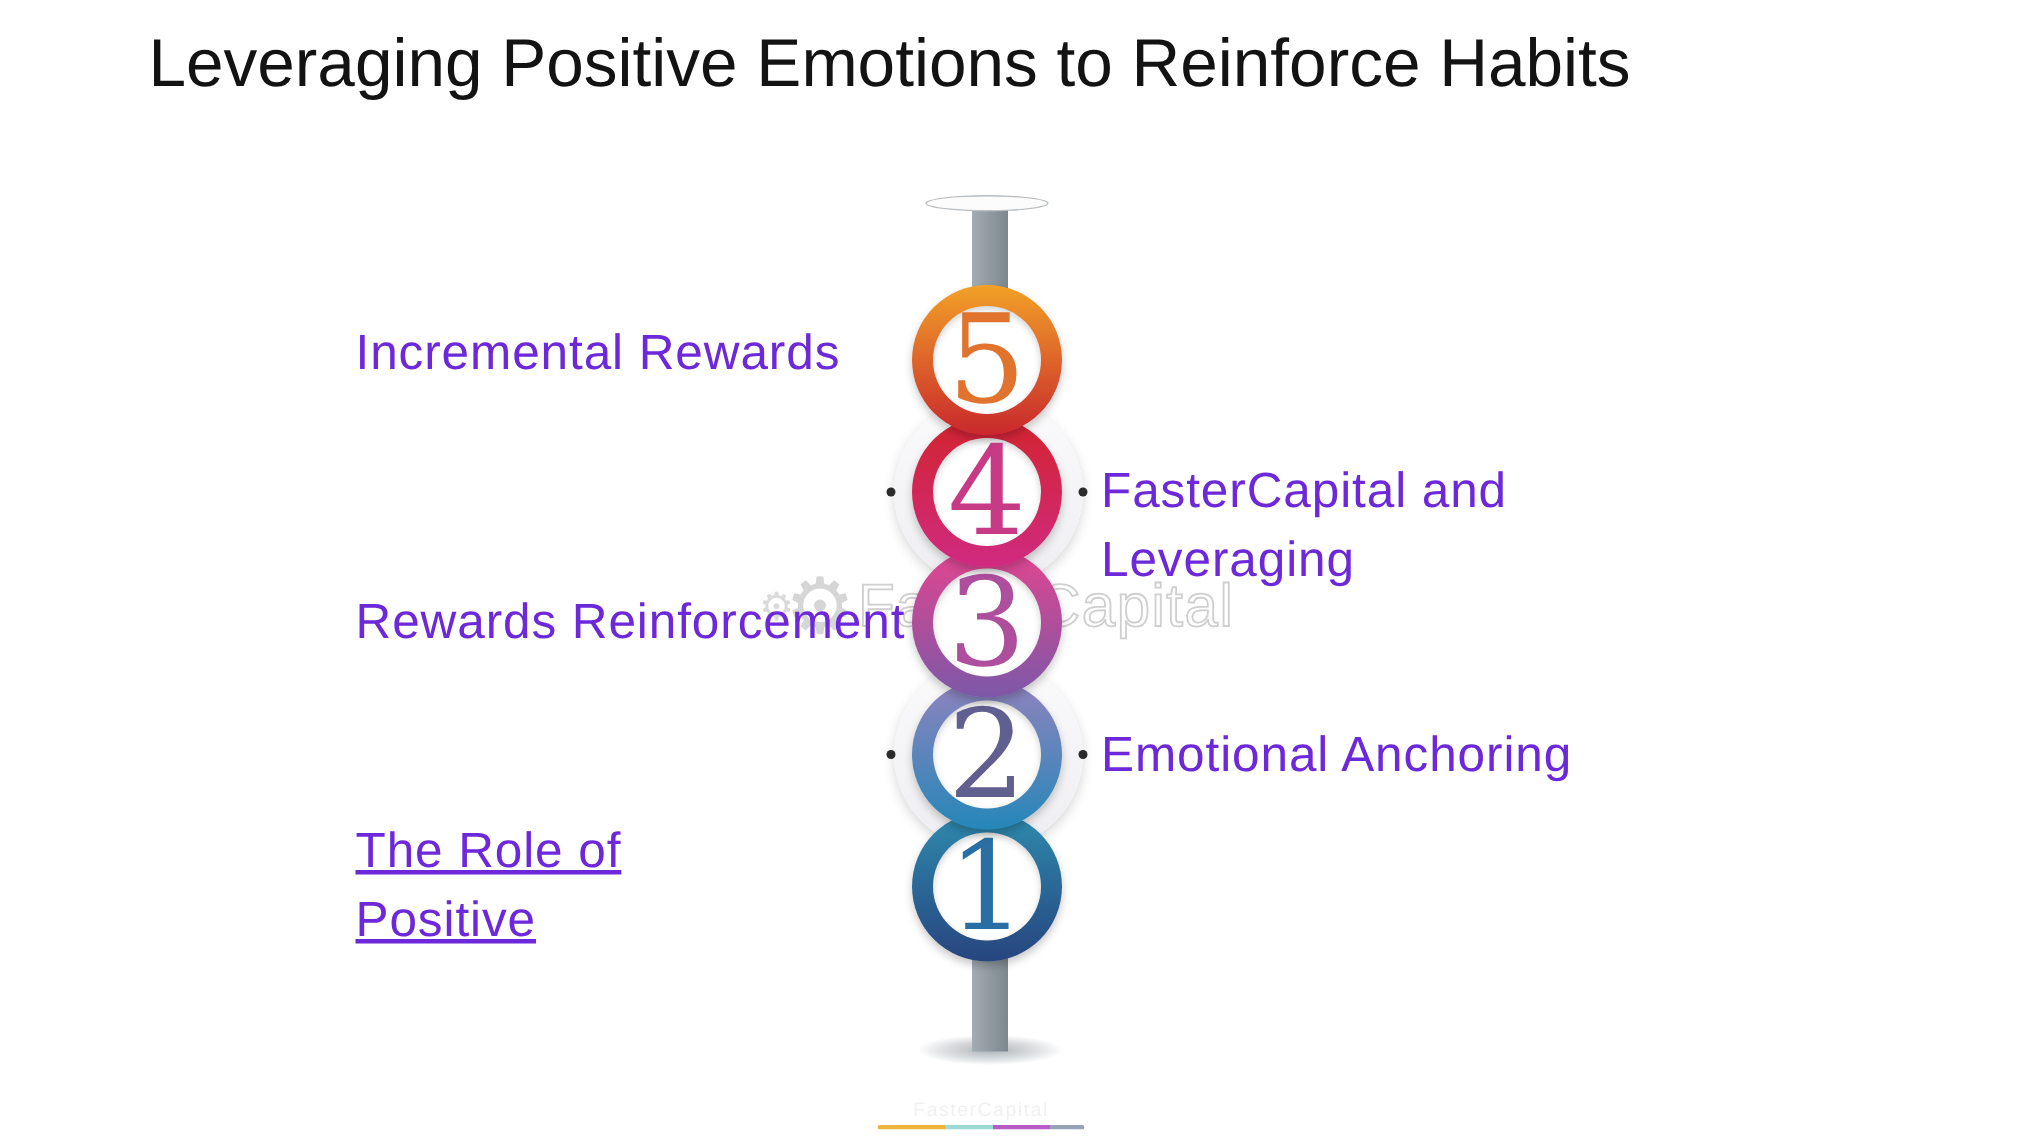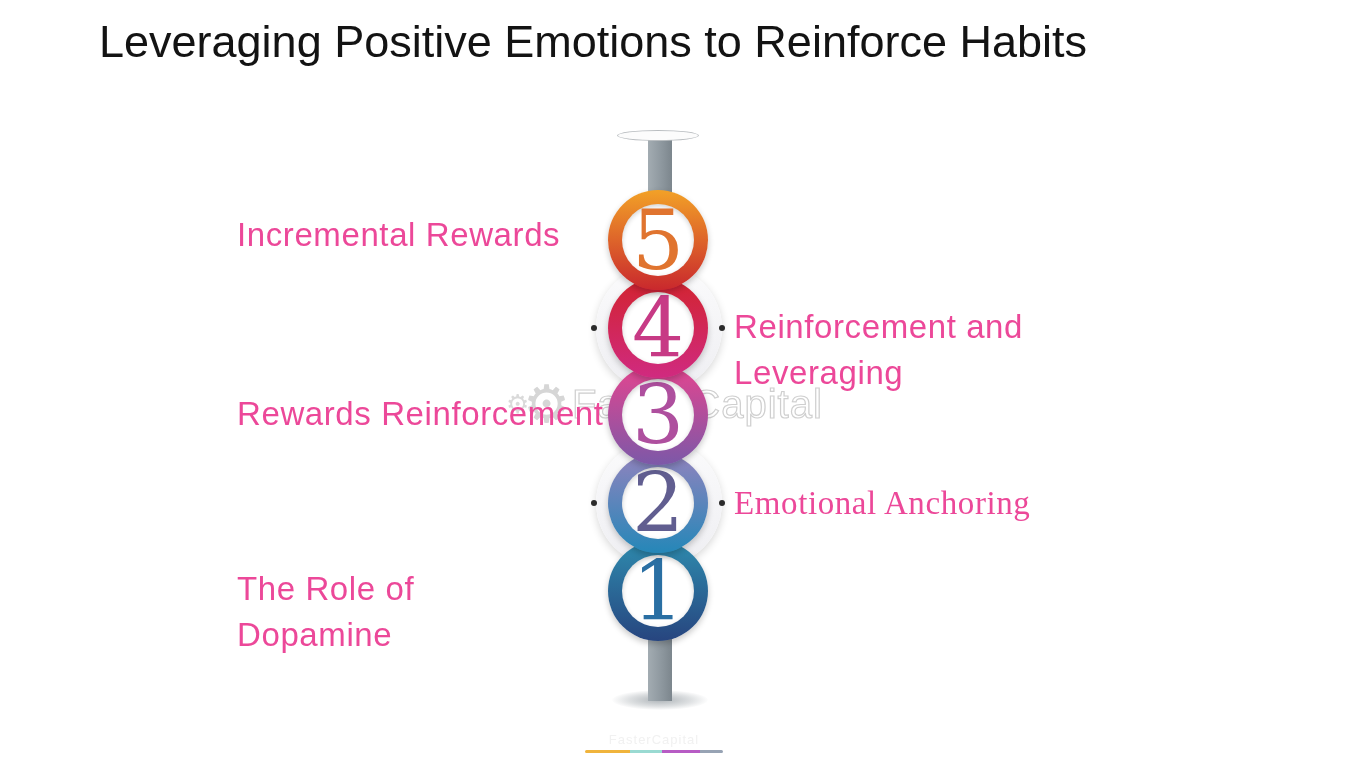--- a/index.html
+++ b/index.html
@@ -46,30 +46,30 @@
   .ring.s1{top:541px;z-index:11;}
 
   
   .dot{position:absolute;width:6px;height:6px;border-radius:50%;background:#2b2b2b;z-index:16;}
   .dot.d4l{left:591px;top:325px;}
   .dot.d4r{left:719px;top:325px;}
   .dot.d2l{left:591px;top:500px;}
   .dot.d2r{left:719px;top:500px;}
 
   
-  .label{position:absolute;font-size:33px;letter-spacing:0.6px;color:#ec4899;line-height:46px;z-index:20;}
+  .label{position:absolute;font-size:33px;letter-spacing:0.6px;color:#6d28d9;line-height:46px;z-index:20;}
   .label .line{display:block;white-space:nowrap;}
   .label .line:empty{display:none;}
   .label.left{left:237px;}
   .label.right{left:734px;}
   .label.l5{top:212px;}
   .label.l4{top:304px;}
   .label.l3{top:391px;}
-  .label.l2{top:480px;font-family:Liberation Serif, serif;}
-  .label.l1{top:566px;}
+  .label.l2{top:480px;}
+  .label.l1{top:544px;text-decoration:underline;}
 
   
   .footer-brand{position:absolute;left:585px;top:732px;width:138px;z-index:5;}
   .footer-text{font-size:13px;color:#f1f1f1;text-align:center;letter-spacing:1px;}
   .footer-bar{display:flex;height:3px;margin-top:3px;border-radius:2px;overflow:hidden;}
   .footer-bar .seg0{width:45px;}
   .footer-bar .seg1{width:32px;}
   .footer-bar .seg2{width:38px;}
   .footer-bar .seg3{width:23px;}
 </style>
@@ -104,21 +104,21 @@
   </div>
 
   <div class="ring s4" style="background: linear-gradient(rgb(210, 36, 47) 0%, rgb(208, 42, 128) 100%);">
     <div class="inner">
       <span class="num" style="color: rgb(199, 58, 133);">4</span>
     </div>
   </div>
   <div class="dot d4l"></div>
   <div class="dot d4r"></div>
   <div class="label right l4">
-    <span class="line">Reinforcement and</span>
+    <span class="line">FasterCapital and</span>
     <span class="line">Leveraging</span>
   </div>
 
   <div class="ring s3" style="background: linear-gradient(rgb(228, 69, 143) 0%, rgb(124, 88, 168) 100%);">
     <div class="inner">
       <span class="num" style="color: rgb(174, 79, 158);">3</span>
     </div>
   </div>
   <div class="label left l3">
     <span class="line">Rewards Reinforcement</span>
@@ -137,21 +137,21 @@
 
   </div>
 
   <div class="ring s1" style="background: linear-gradient(rgb(46, 139, 174) 0%, rgb(39, 69, 127) 100%);">
     <div class="inner">
       <span class="num" style="color: rgb(42, 111, 163);">1</span>
     </div>
   </div>
   <div class="label left l1">
     <span class="line">The Role of</span>
-    <span class="line">Dopamine</span>
+    <span class="line">Positive</span>
   </div>
 
   <div class="footer-brand">
     <div class="footer-text">FasterCapital</div>
     <div class="footer-bar">
       <span class="seg0" style="background: rgb(240, 180, 60);"></span>
       <span class="seg1" style="background: rgb(154, 218, 210);"></span>
       <span class="seg2" style="background: rgb(183, 92, 196);"></span>
       <span class="seg3" style="background: rgb(151, 163, 180);"></span>
     </div>

